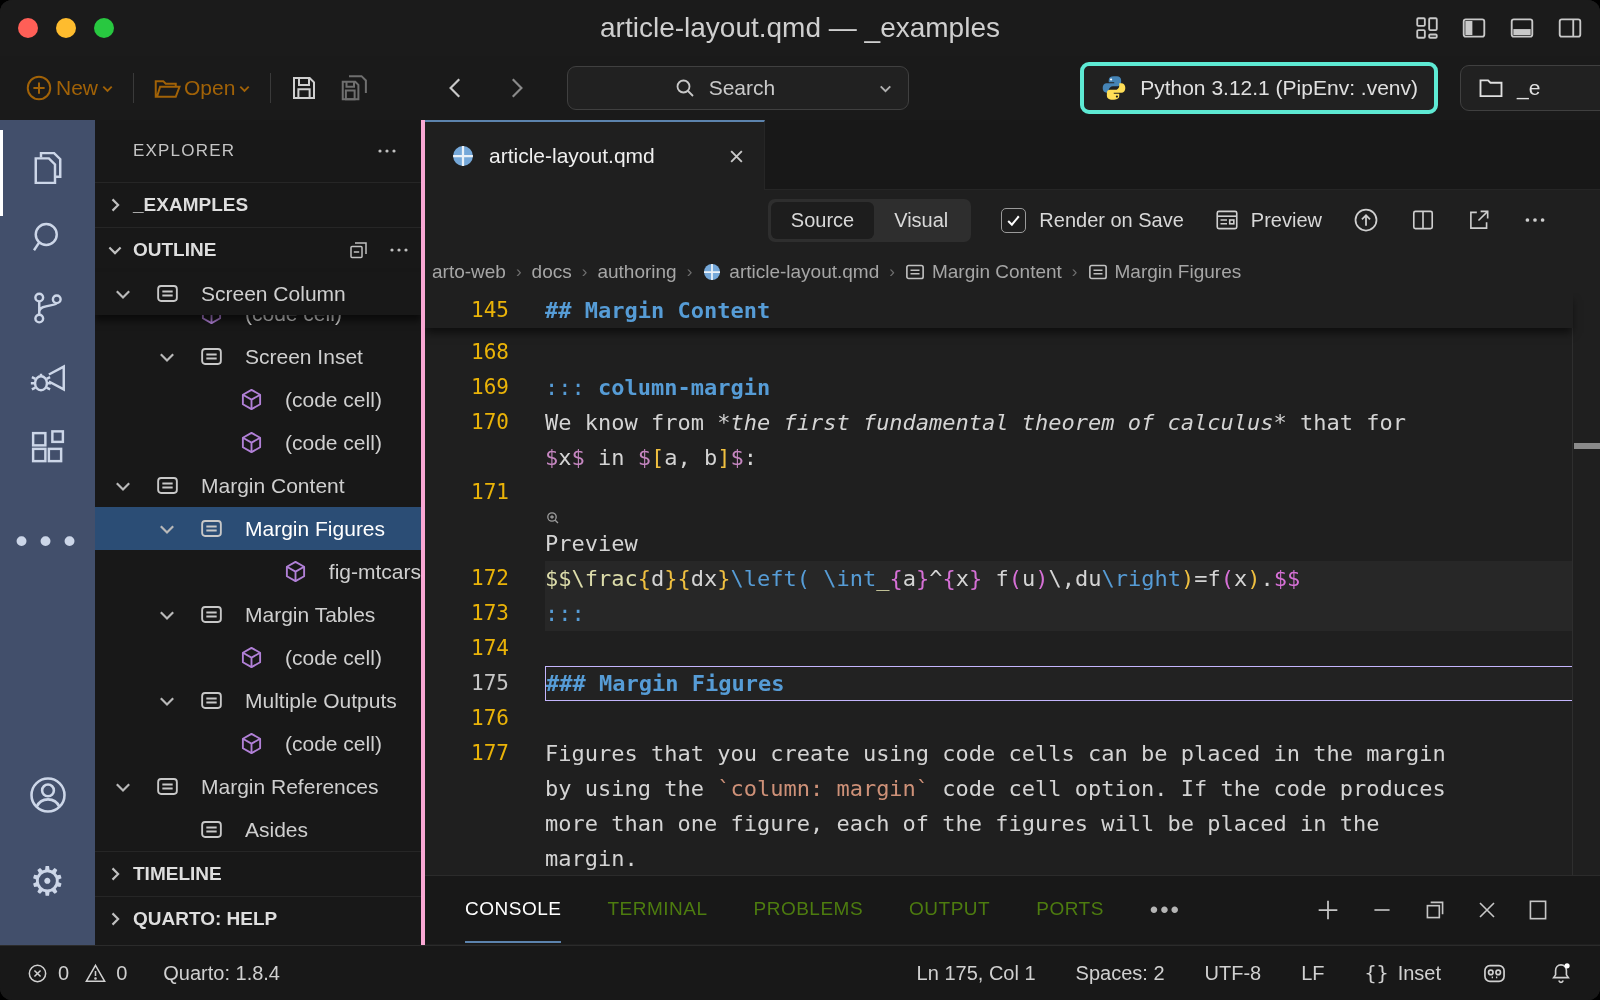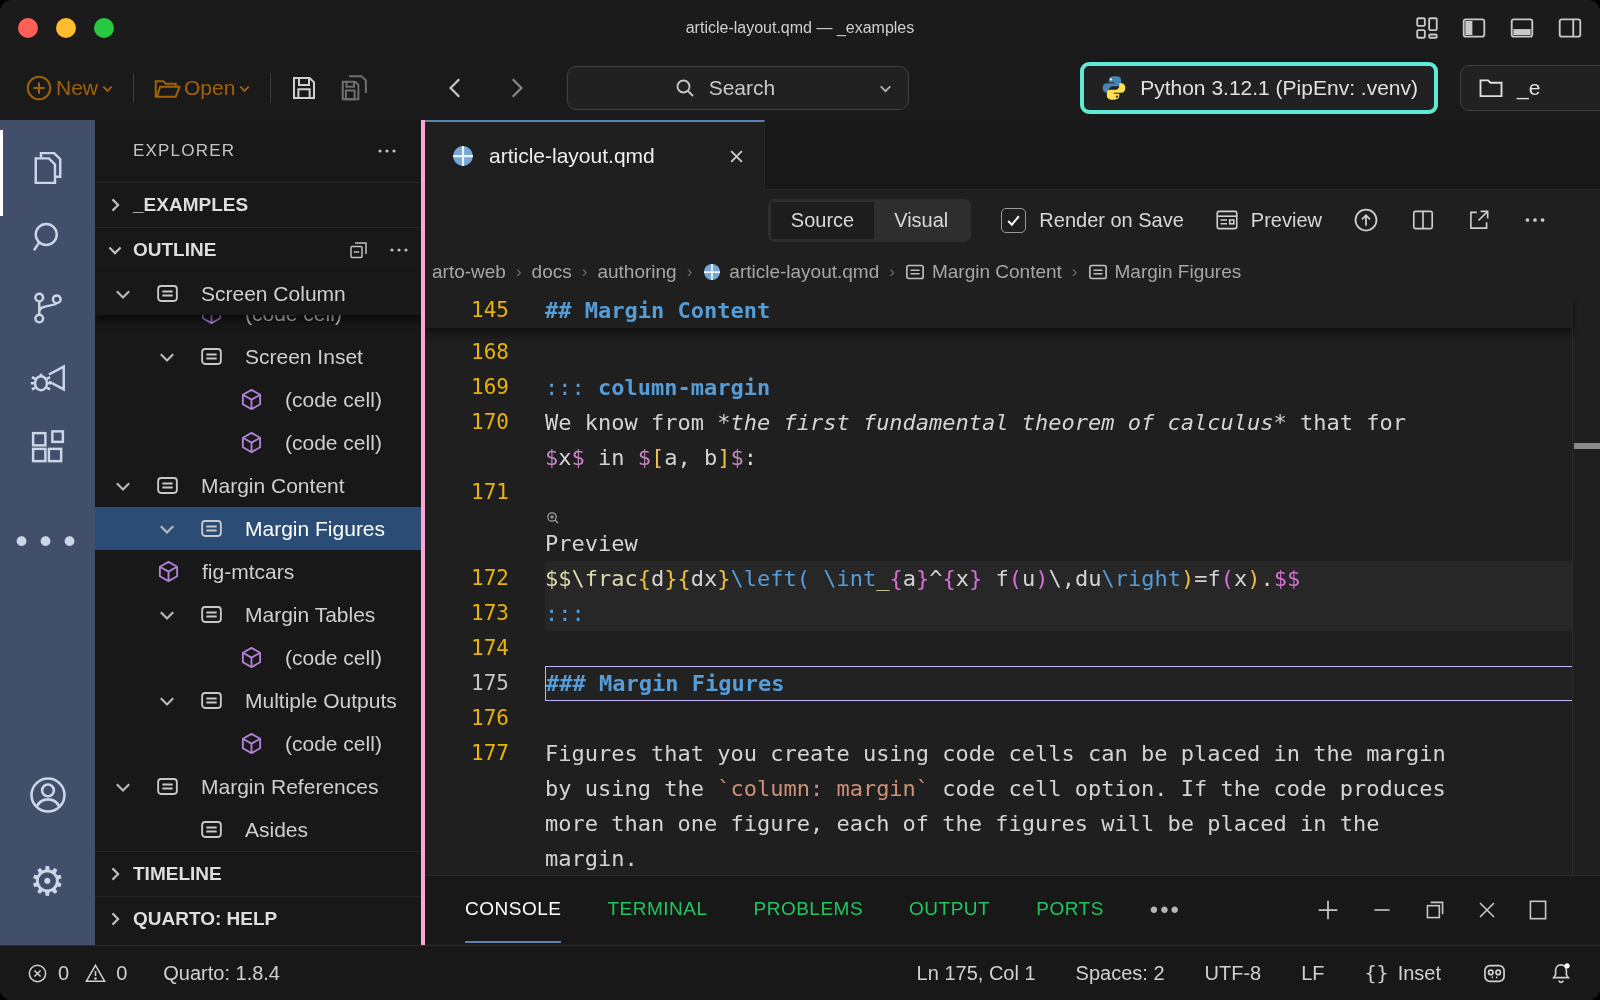--- a/index.html
+++ b/index.html
@@ -6,21 +6,21 @@
   .window{position:relative;width:1600px;height:1000px;background:#1f1f1f;border-radius:12px;
     overflow:hidden;font-family:"Liberation Sans",sans-serif;color:#d4d4d4;}
   svg{display:block;}
 
   
   .titlebar{position:absolute;left:0;top:0;width:1600px;height:56px;background:#1b1b1b;
     border-bottom:1px solid #000;display:flex;align-items:center;}
   .traffic{display:flex;gap:18px;margin-left:18px;}
   .tl{width:20px;height:20px;border-radius:50%;}
   .tl.red{background:#ff5f57}.tl.yel{background:#febc2e}.tl.grn{background:#28c840}
-  .tb-title{position:absolute;left:0;right:0;text-align:center;font-size:16px;color:#cfcfcf;pointer-events:none;}
+  .tb-title{position:absolute;left:0;right:0;text-align:center;font-size:28px;color:#cfcfcf;pointer-events:none;}
   .tb-icons{position:absolute;right:16px;display:flex;gap:20px;color:#c9c9c9;}
 
   
   .toolbar{position:absolute;left:0;top:56px;width:1600px;height:64px;background:#1a1a1a;
     border-bottom:1px solid #262626;display:flex;align-items:center;}
   .tbtn{display:flex;align-items:center;gap:2px;color:#a16207;font-size:21px;padding:6px 10px;}
   .tsep{width:1px;height:30px;background:#3a3a3a;margin:0 8px;}
   .searchbox{display:flex;align-items:center;gap:12px;width:312px;height:42px;margin-left:28px;
     background:#212121;border:1px solid #404040;border-radius:9px;padding:0 14px;color:#c9c9c9;}
   .searchbox .stext{font-size:21px;flex:0 0 auto;}
@@ -65,21 +65,21 @@
 
   
   .main{position:absolute;left:425px;top:120px;width:1175px;height:825px;background:#1f1f1f;}
   .tabbar{height:70px;background:#181818;border-bottom:1px solid #262626;display:flex;box-sizing:border-box;}
   .tab{width:340px;height:70px;background:#1f1f1f;border-top:2px solid #5c83ad;border-right:1px solid #262626;
     display:flex;align-items:center;gap:14px;padding:0 18px 0 26px;box-sizing:border-box;}
   .tab-label{font-size:21px;color:#efefef;flex:1;}
   .tab-close{color:#c9c9c9;}
   .edtoolbar{height:60px;display:flex;align-items:center;justify-content:flex-end;gap:30px;padding-right:52px;}
   .seg{display:flex;background:#2e2e2e;border-radius:7px;padding:3px;}
-  .seg-item{font-size:20px;color:#d9d9d9;padding:7px 20px;border-radius:0;}
+  .seg-item{font-size:20px;color:#d9d9d9;padding:7px 20px;border-radius:6px;}
   .seg-item.active{background:#1d1d1d;}
   .chk-row{display:flex;align-items:center;gap:13px;color:#d8d8d8;font-size:20px;}
   .chkbox{width:25px;height:25px;border:1.5px solid #9a9a9a;border-radius:5px;display:flex;
     align-items:center;justify-content:center;color:#fff;box-sizing:border-box;}
   .ed-act{display:flex;align-items:center;gap:11px;color:#d8d8d8;font-size:20px;}
   .ed-ico{color:#cfcfcf;}
   .breadcrumb{height:43px;display:flex;align-items:center;gap:10px;padding-left:7px;font-size:19px;
     color:#a6a6a6;white-space:nowrap;overflow:hidden;}
   .bc-sep{color:#6f6f6f;font-size:17px;}
   .bc-item{display:flex;align-items:center;gap:7px;}
@@ -107,21 +107,21 @@
   .tok-dollar{color:#c586c0;}
   .tok-gold{color:#f0c040;}
   .tok-ylw{color:#dcdcaa;}
   .tok-blue{color:#569cd6;}
   .tok-pink{color:#d670d6;}
   .tok-str{color:#ce9178;}
 
   
   .panelbar{height:69px;border-top:1px solid #2b2b2b;background:#181818;display:flex;align-items:center;
     padding-left:40px;box-sizing:border-box;}
-  .ptab{font-size:19px;letter-spacing:.5px;color:#22c55e;margin-right:46px;height:66px;display:flex;
+  .ptab{font-size:19px;letter-spacing:.5px;color:#4d7c0f;margin-right:46px;height:66px;display:flex;
     align-items:center;border-bottom:2px solid transparent;box-sizing:border-box;}
   .ptab.active{color:#fff;border-bottom-color:#5c83ad;}
   .pmore{color:#b5b5b5;font-size:24px;letter-spacing:2px;margin-right:30px;}
   .pacts{margin-left:auto;display:flex;align-items:center;gap:27px;padding-right:50px;color:#c6c6c6;}
 
   
   .statusbar{position:absolute;left:0;top:945px;width:1600px;height:55px;background:#181818;
     border-top:1px solid #2b2b2b;display:flex;align-items:center;font-size:20px;color:#d0d0d0;box-sizing:border-box;}
   .st-left{display:flex;align-items:center;gap:14px;padding-left:26px;}
   .st-right{margin-left:auto;display:flex;align-items:center;gap:40px;padding-right:26px;}
@@ -459,21 +459,21 @@
             <span class="tr-icon">
               <svg width="23" height="23" viewBox="0 0 16 16" fill="none" stroke="currentColor" stroke-width="1.3">
                 <rect x="1.5" y="2.8" width="13" height="10.4" rx="2"></rect>
                 <path d="M4.4 6.6h7.2M4.4 9.4h7.2"></path>
               </svg>
             </span>
             <span class="tr-label">Margin Figures</span>
           </div>
         </div>
         <div class="tree-row">
-          <div class="tr-inner" style="padding-left: 62px;">
+          <div class="tr-inner" style="padding-left: 81px; justify-content: flex-end;">
             <span class="tr-icon">
               <svg width="23" height="23" viewBox="0 0 16 16" fill="none" stroke="#b180d7" stroke-width="1.3" stroke-linejoin="round">
                 <path d="M8 1.3 14 4.7v6.6L8 14.7 2 11.3V4.7Z"></path>
                 <path d="M2 4.7 8 8.1l6-3.4M8 8.1v6.6"></path>
               </svg>
             </span>
             <span class="tr-label">fig-mtcars</span>
           </div>
         </div>
         <div class="tree-row">

